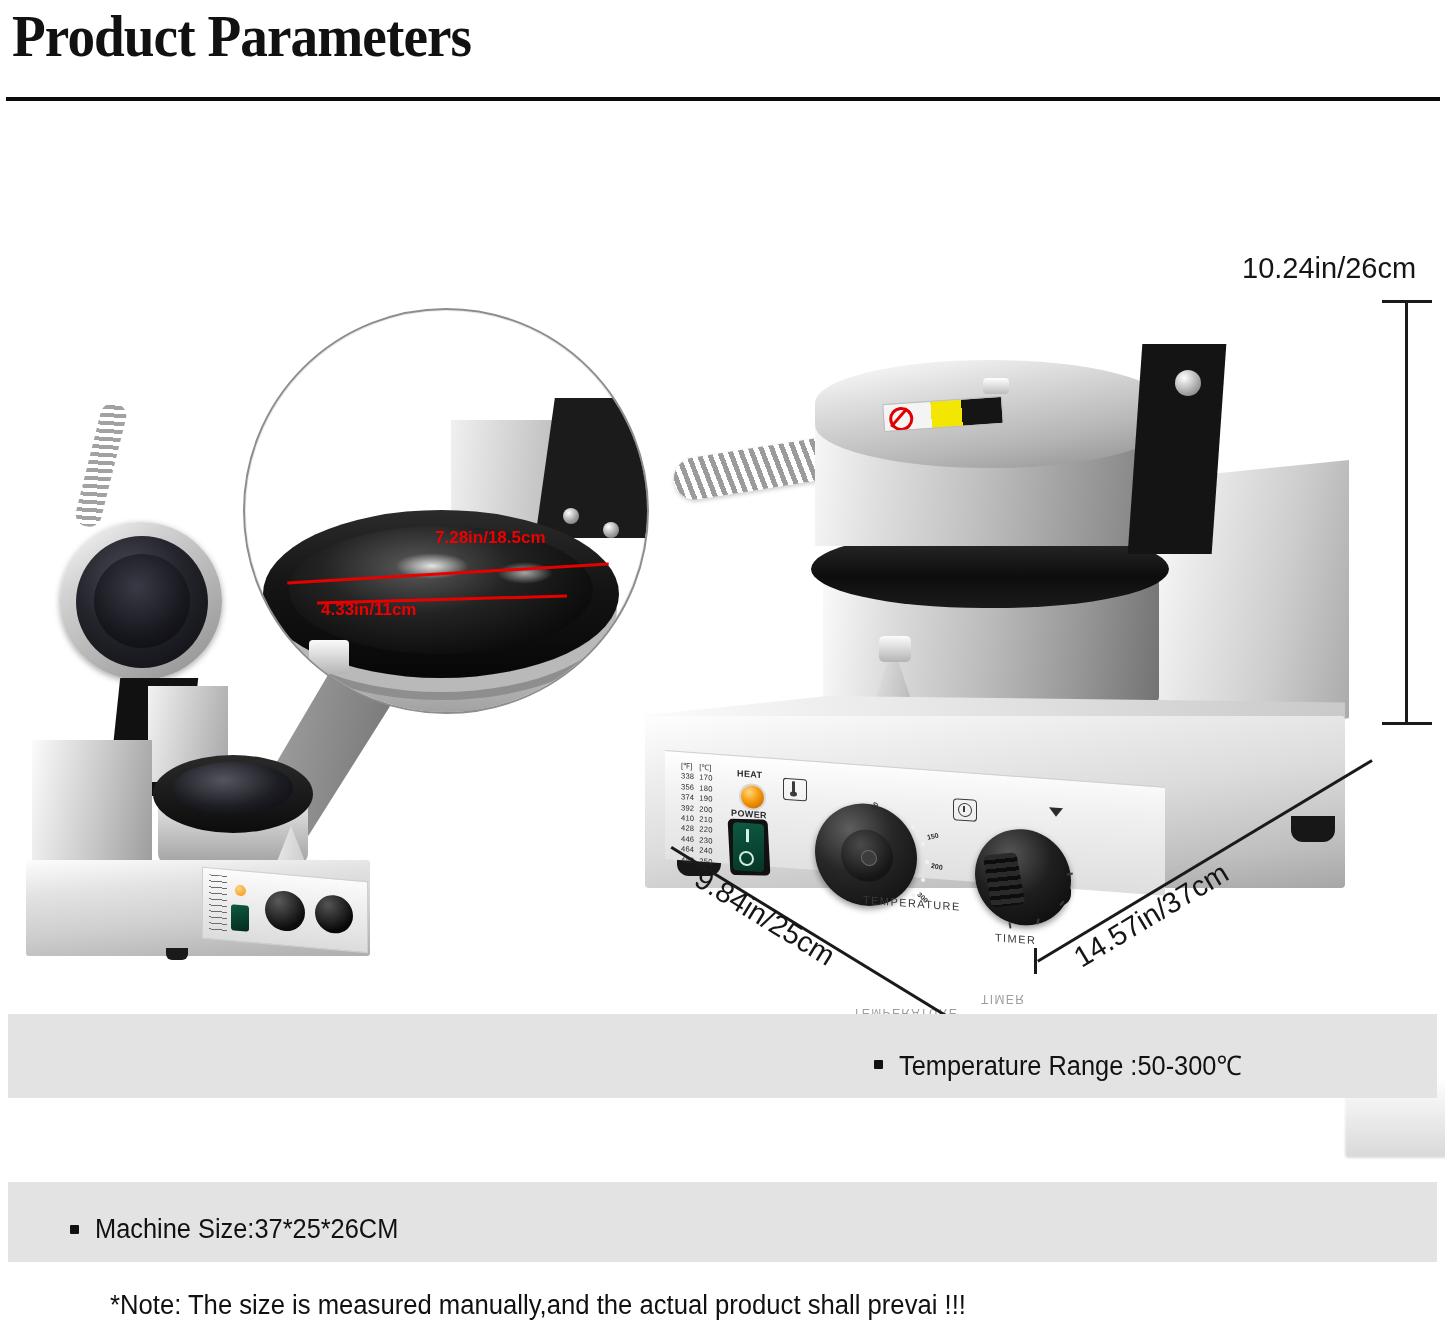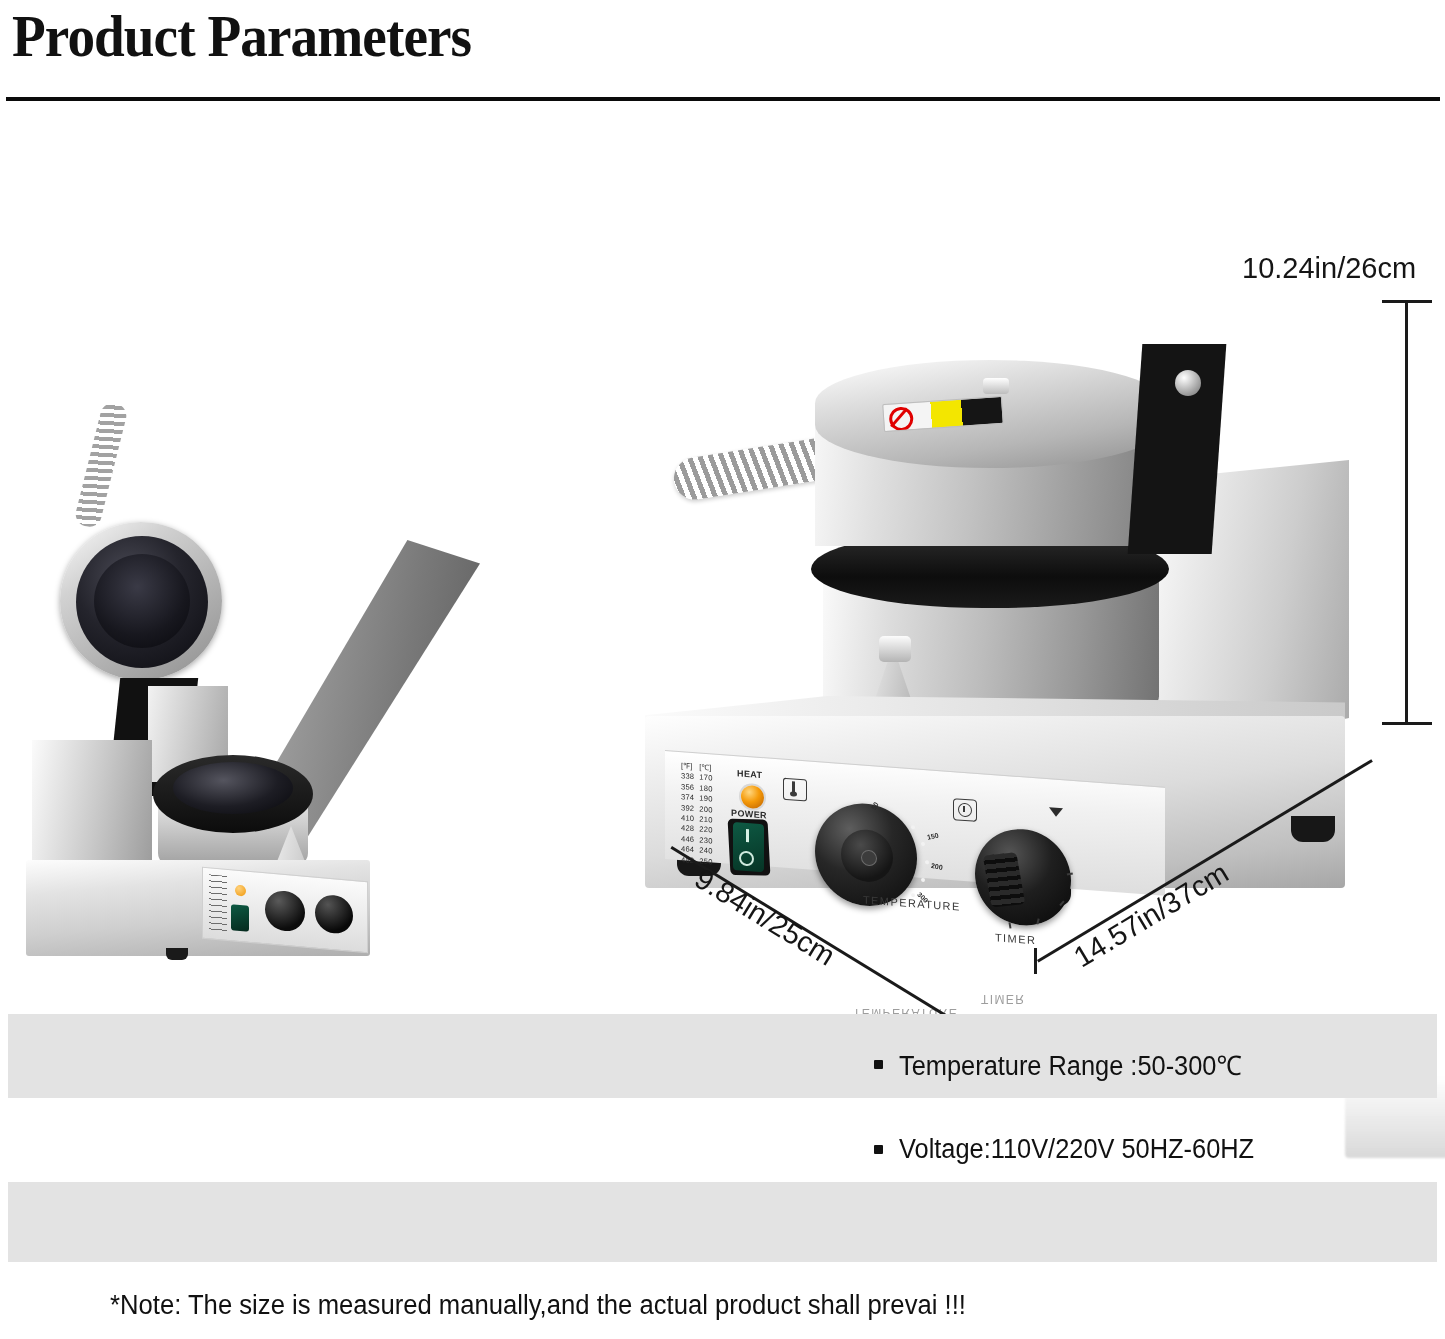--- a/index.html
+++ b/index.html
@@ -188,20 +188,39 @@
 </head>
 <body>
 
 <div class="page-title">Product Parameters</div>
 <div class="title-rule"></div>
 
 <div class="hero">
 
   <div class="cone"></div>
 
+  <div class="magnifier">
+    <div class="mag-inner">
+      <div class="bracket2"></div>
+      <div class="bracket"></div>
+      <div class="screw" style="left:318px;top:198px;"></div>
+      <div class="screw" style="left:358px;top:212px;"></div>
+      <div class="plate-body"></div>
+      <div class="plate-outer"></div>
+      <div class="plate-rim"></div>
+      <div class="plate-hi1"></div>
+      <div class="plate-hi2"></div>
+      <div class="boltA"></div>
+
+      <div class="meas" style="left:42px;top:262px;width:322px;transform:rotate(-3.4deg);"></div>
+      <div class="meas" style="left:72px;top:288px;width:250px;transform:rotate(-1.6deg);"></div>
+      <div class="meas-label" style="left:190px;top:218px;">7.28in/18.5cm</div>
+      <div class="meas-label" style="left:76px;top:290px;">4.33in/11cm</div>
+    </div>
+  </div>
 
   <div class="m2">
     <div class="m2-spring"></div>
     <div class="m2-lid"></div>
     <div class="m2-lid-in"></div>
     <div class="m2-lid-in2"></div>
     <div class="m2-hinge"></div>
     <div class="m2-hinge-pl"></div>
     <div class="m2-base-back"></div>
     <div class="m2-cyl"></div>
@@ -362,20 +381,20 @@
   <div class="band" style="top:4px;height:84px;"></div>
   <div class="band" style="top:172px;height:80px;"></div>
 
 
   <div class="spec-item" style="left:874px;top:36px;text-align:right;">
     <span class="bullet"></span>
     <span class="spec-text">Temperature Range :50-300℃</span>
   </div>
 
 
-  <div class="spec-item" style="left:874px;top:124px;">
+
+  <div class="spec-item" style="left:70px;top:204px;">
     <span class="bullet"></span>
-    <span class="spec-text">Voltage:110V/220V 50HZ-60HZ</span>
+    <span class="spec-text">Machine Size:37*25*26CM</span>
   </div>
-
 </div>
 
 <div class="note">*Note: The size is measured manually,and the actual product shall prevai !!!</div>
 
 </body></html>

